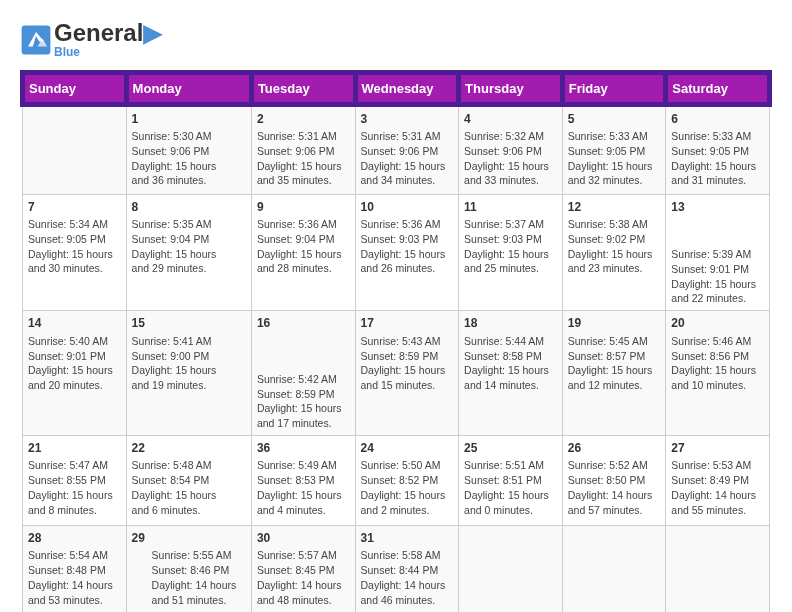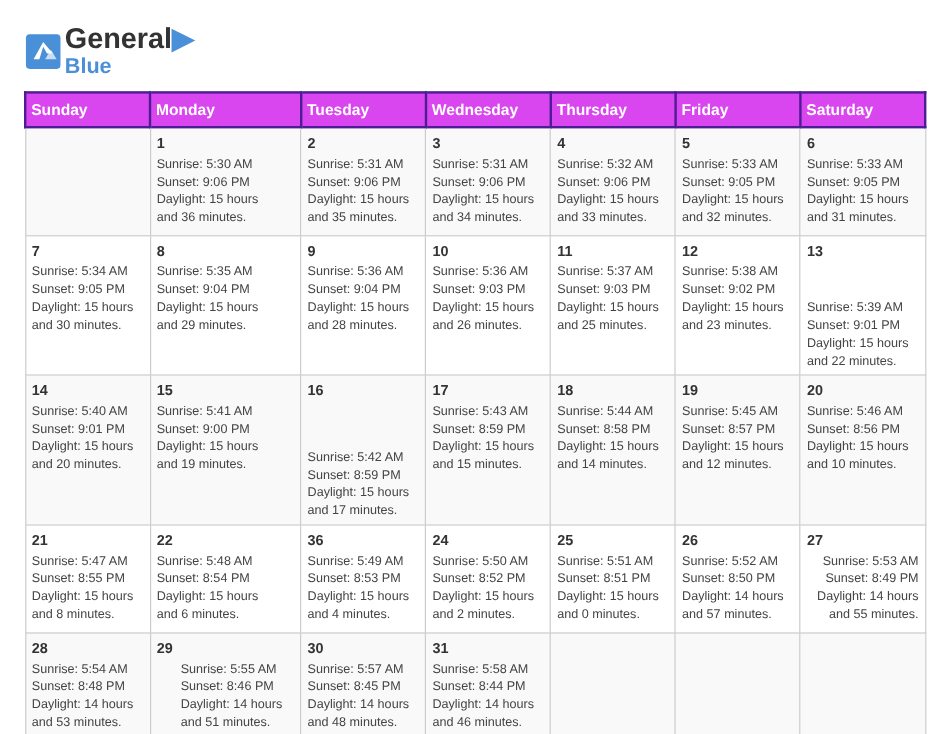--- a/index.html
+++ b/index.html
@@ -36,27 +36,27 @@
     .location {
       font-size: 15px;
       color: #555;
     }
     table {
       width: 100%;
       border-collapse: collapse;
       font-size: 11px;
     }
     thead tr th {
-      background-color: #d946ef;
+      background-color: #a21caf;
       color: #fff;
       padding: 6px 4px;
       text-align: left;
       font-size: 13px;
       font-weight: bold;
-      border: 2px solid #4c1d95;
+      border: 5px solid #4c1d95;
     }
     tbody tr td {
       border: 1px solid #ccc;
       vertical-align: top;
       padding: 4px 5px;
       min-height: 80px;
       height: 90px;
       color: #333;
       line-height: 1.4;
     }
@@ -81,21 +81,21 @@
 
 <div class="header">
   <div class="logo">
     <svg class="logo-icon" viewBox="0 0 40 40">
       <rect x="2" y="2" width="36" height="36" rx="4" fill="#4a90d9"></rect>
       <polygon points="10,28 20,10 30,22 24,22 20,15 16,28" fill="white"></polygon>
       <polygon points="22,28 28,18 34,28" fill="white" opacity="0.7"></polygon>
     </svg>
     <div>
       <div style="font-size:24px;font-weight:bold;color:#333;line-height:1.1;">General<span style="color:#4a90d9;">▶</span></div>
-      <div style="font-size:18px;font-weight:bold;color:#4a90d9;line-height:1.1;">Blue</div>
+      <div style="font-size:12px;font-weight:bold;color:#4a90d9;line-height:1.1;">Blue</div>
     </div>
   </div>
   <div class="title-block">
     <div class="month-title"></div>
     <div class="location"></div>
   </div>
 </div>
 
 <table>
   <thead>
@@ -295,21 +295,21 @@
         </td>
         <td>
           <div class="day-num">26</div>
           <div class="day-info" style="white-space: pre-line;">Sunrise: 5:52 AM
 Sunset: 8:50 PM
 Daylight: 14 hours
 and 57 minutes.</div>
         </td>
         <td>
           <div class="day-num">27</div>
-          <div class="day-info" style="white-space: pre-line; text-align: right;">Sunrise: 5:53 AM
+          <div class="day-info" style="white-space: pre-line;">Sunrise: 5:53 AM
 Sunset: 8:49 PM
 Daylight: 14 hours
 and 55 minutes.</div>
         </td>
       </tr>
       <tr>
         <td>
           <div class="day-num">28</div>
           <div class="day-info" style="white-space: pre-line;">Sunrise: 5:54 AM
 Sunset: 8:48 PM

